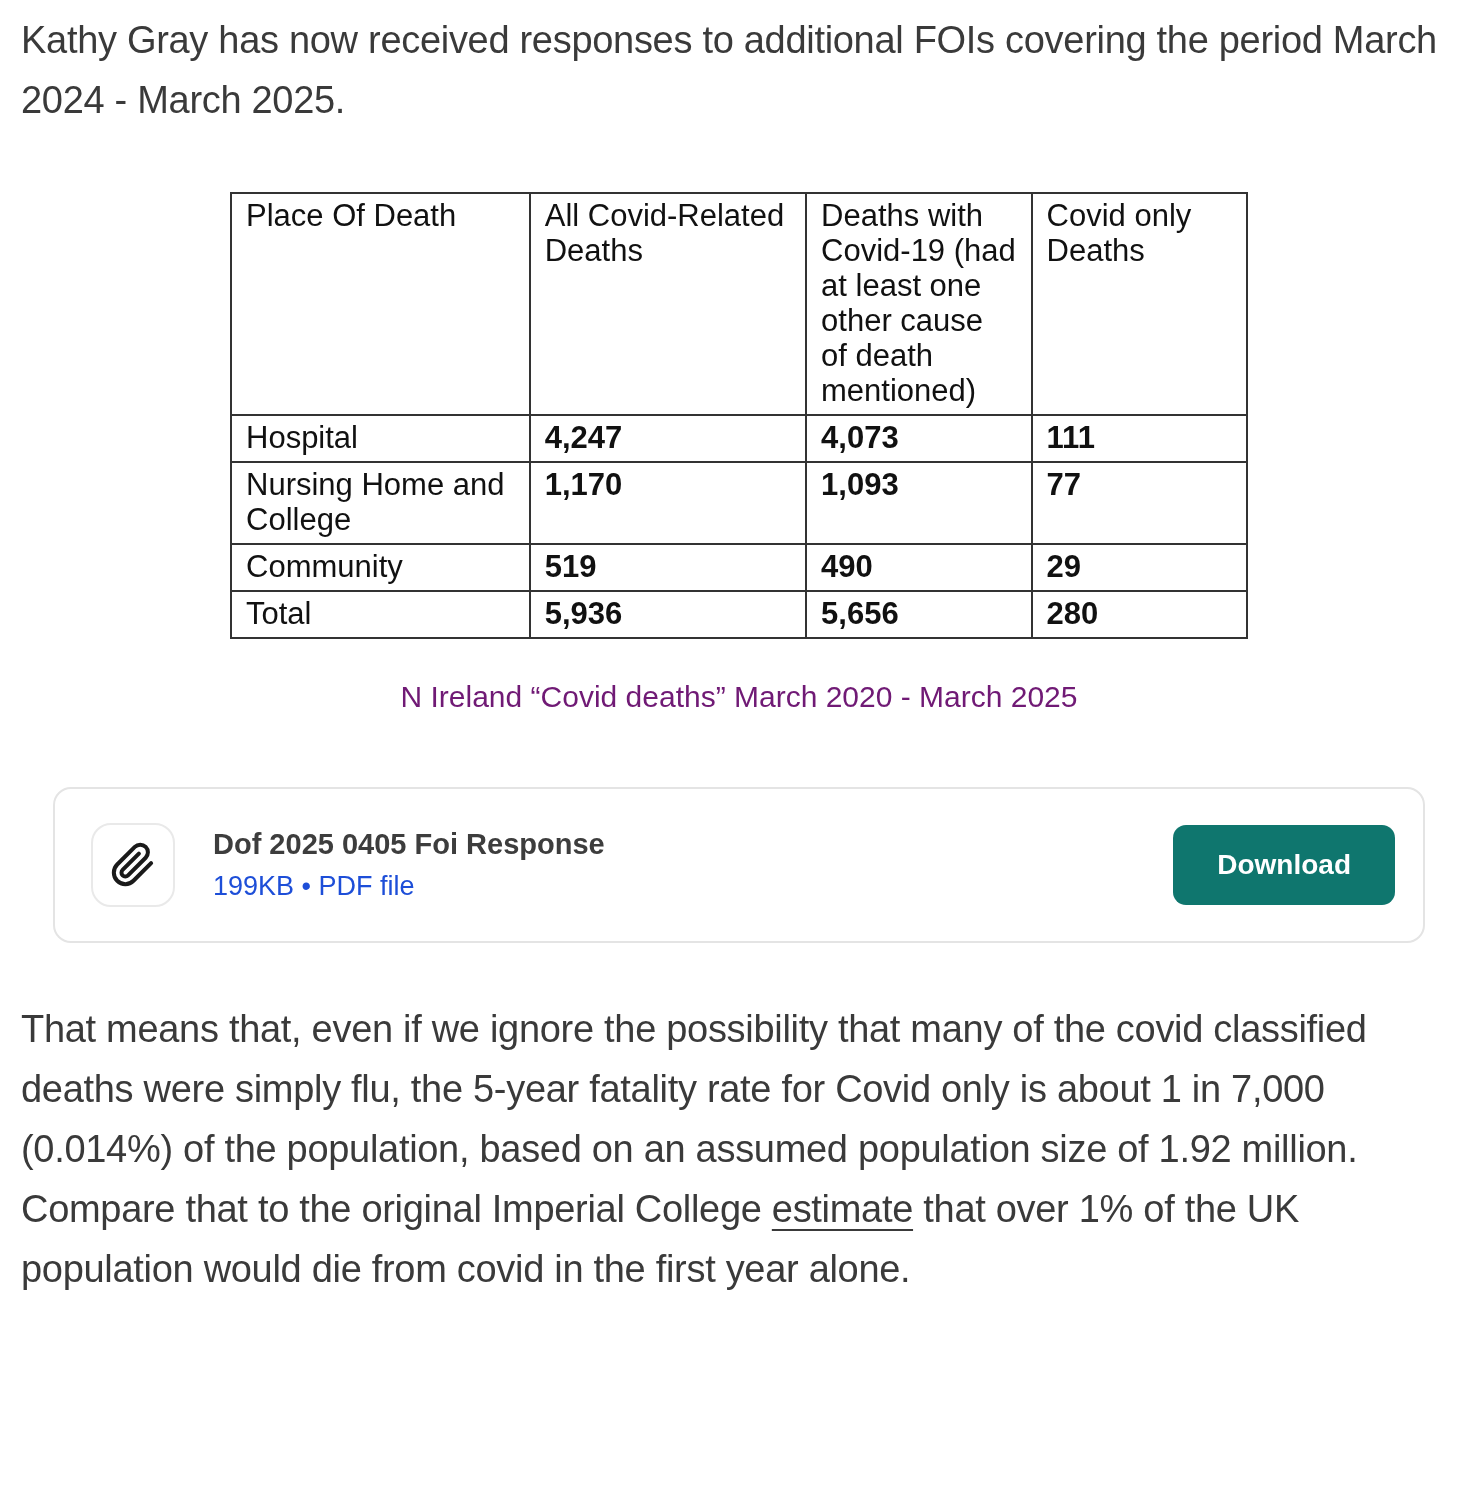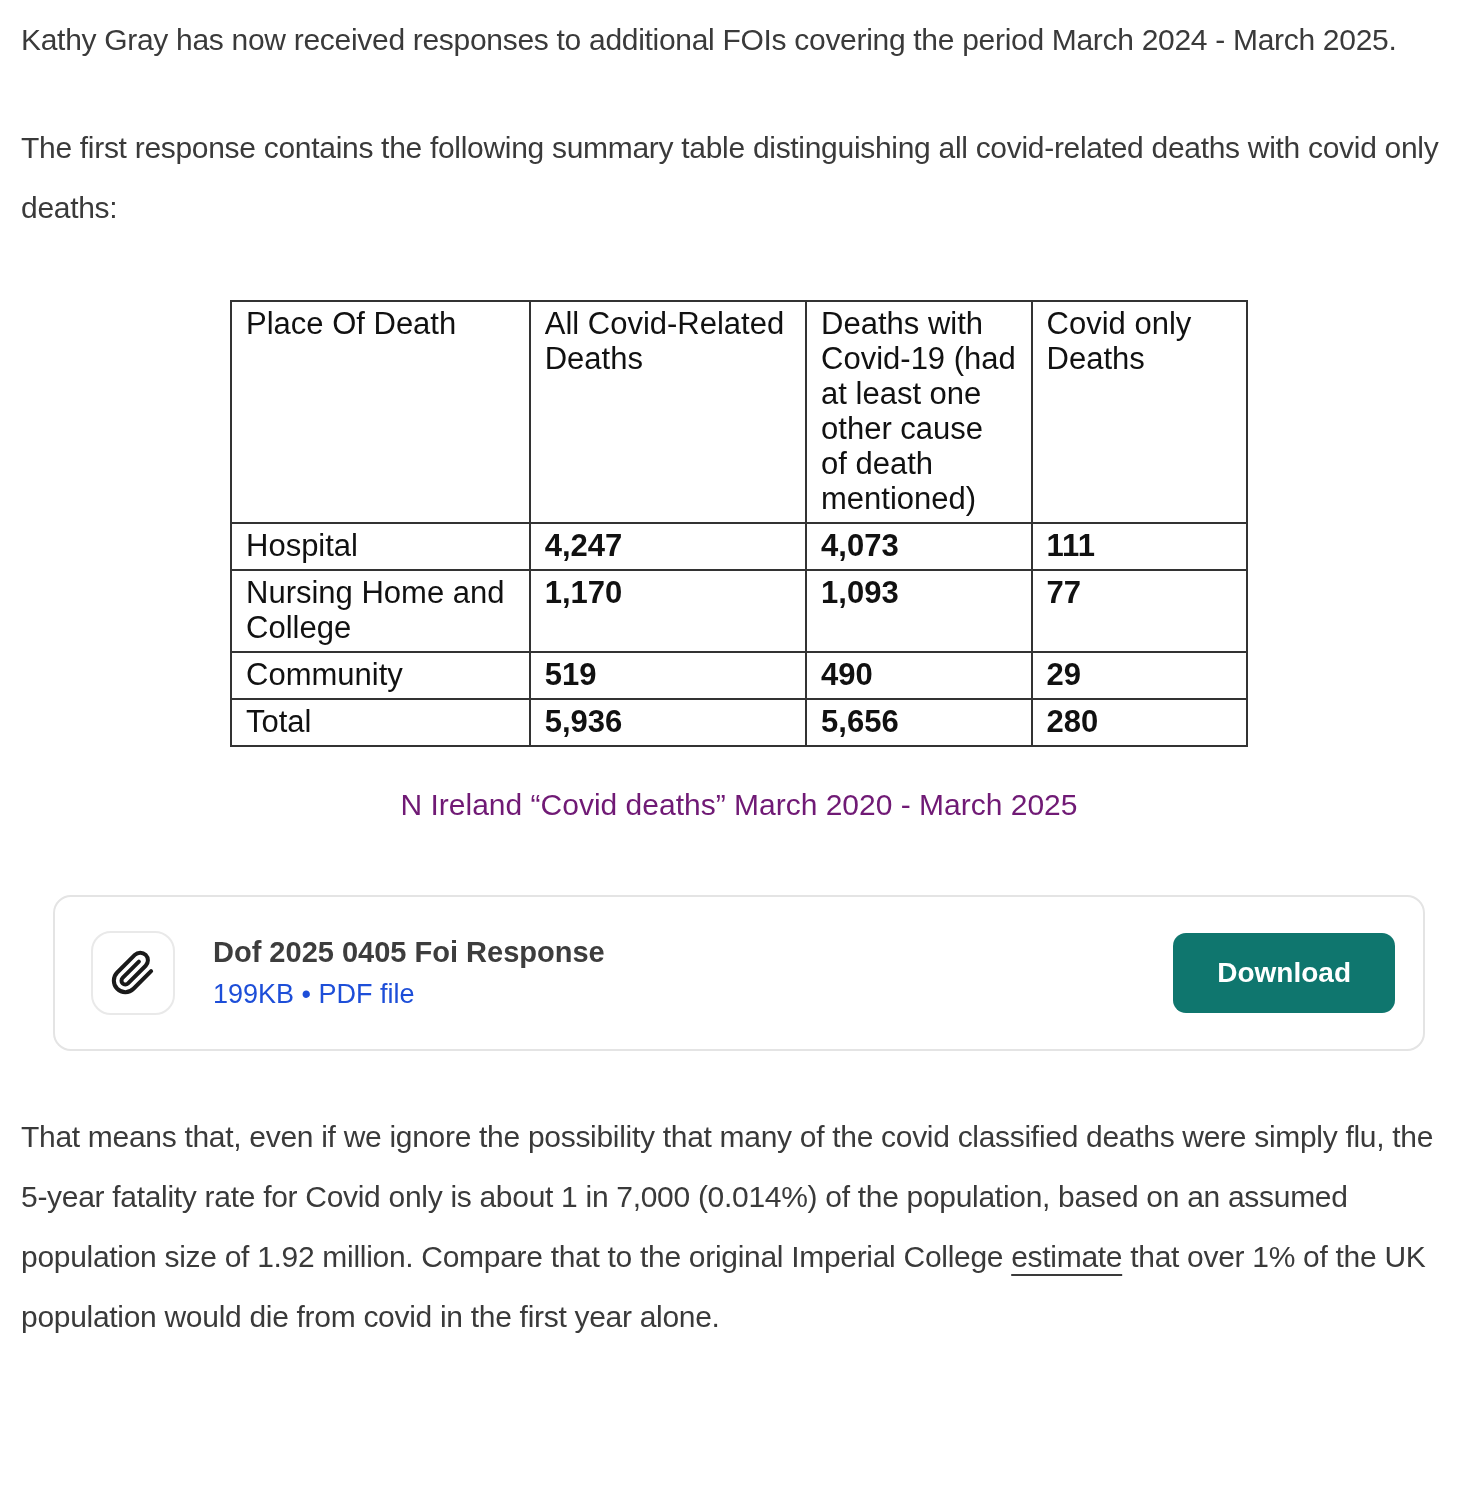--- a/index.html
+++ b/index.html
@@ -10,21 +10,21 @@
   body {
     width: 1477px;
     font-family: "Liberation Sans", sans-serif;
     color: #363636;
     -webkit-font-smoothing: antialiased;
   }
   .content {
     padding: 10px 20px 14px 21px;
   }
   p.body-text {
-    font-size: 30px;
+    font-size: 38px;
     line-height: 60px;
     letter-spacing: -0.3px;
     margin: 0 0 48px 0;
     color: #3a3a3a;
   }
   p.body-text.last {
     margin-bottom: 0;
   }
   a.inline-link {
     color: inherit;
@@ -121,21 +121,20 @@
     cursor: pointer;
   }
 </style>
 </head>
 <body>
 
 <div class="content">
 
   <p class="body-text">Kathy Gray has now received responses to additional FOIs covering the period March 2024 - March 2025.</p>
 
-  <p class="body-text">The first response contains the following summary table distinguishing all covid-related deaths with covid only deaths:</p>
 
   <figure class="table-figure">
     <table class="data-table">
       <colgroup>
         <col style="width:29.4%">
         <col style="width:27.2%">
         <col style="width:22.2%">
         <col style="width:21.2%">
       </colgroup>
       <thead>

